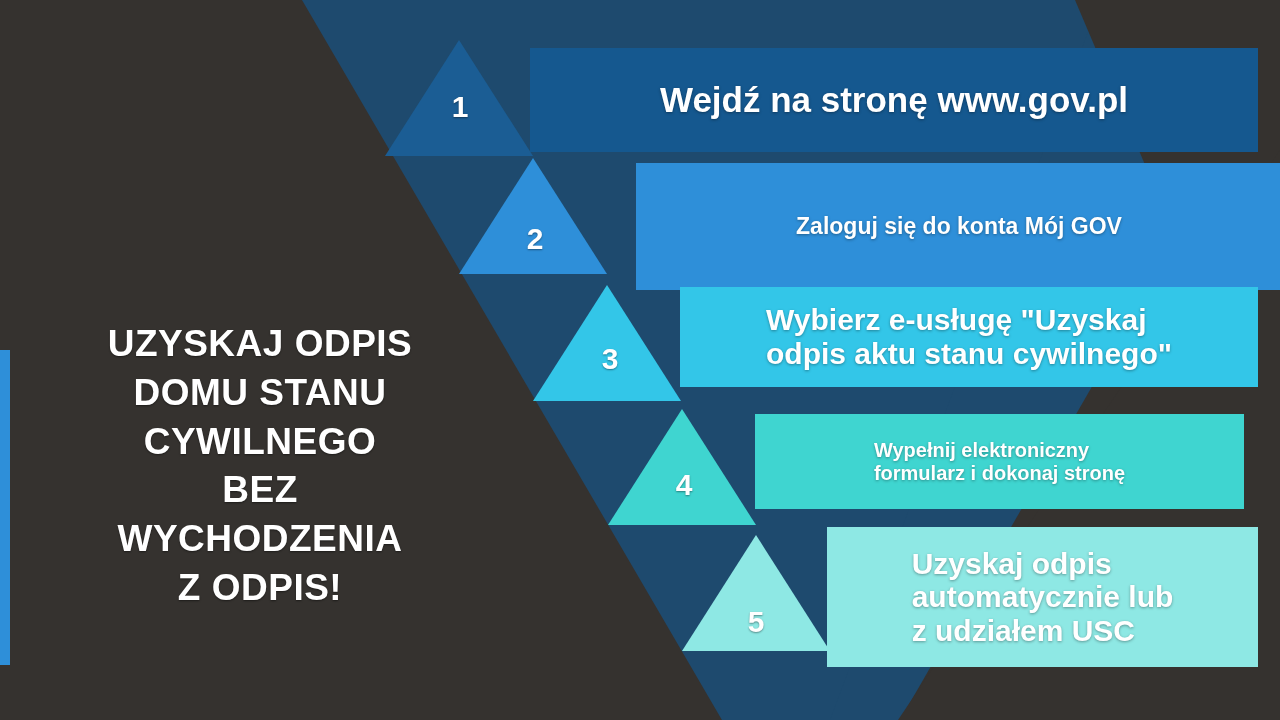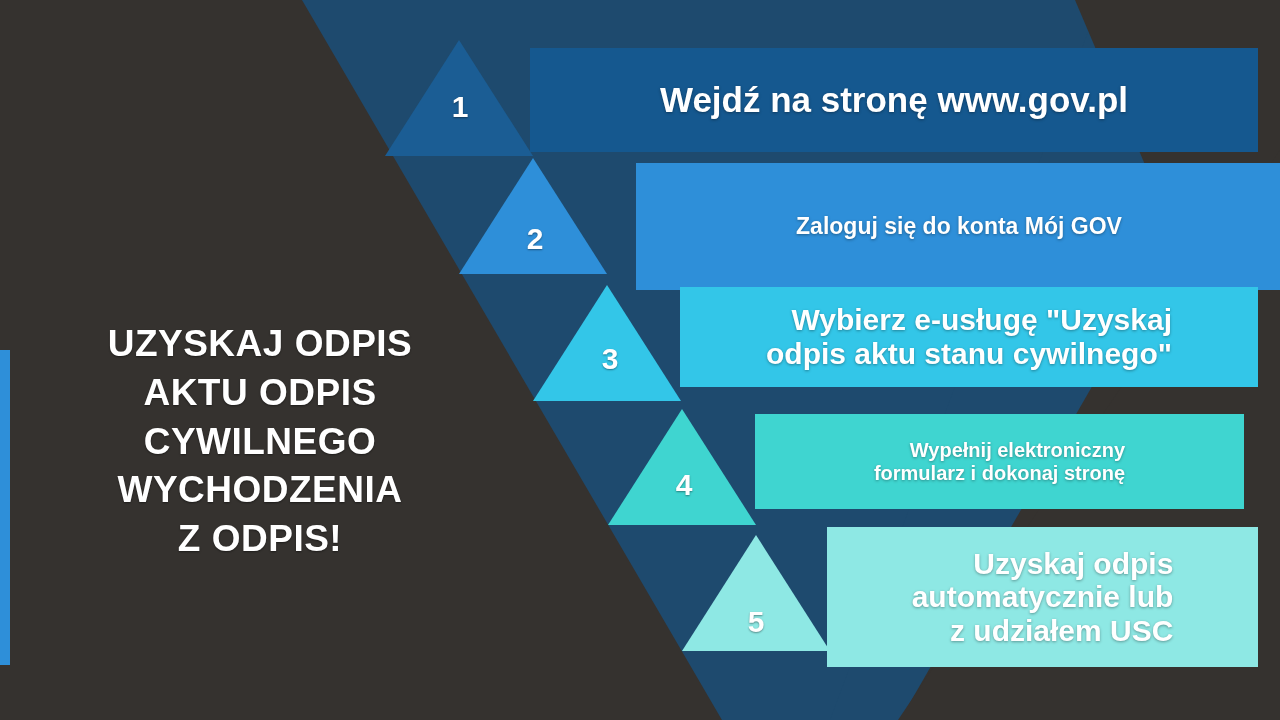--- a/index.html
+++ b/index.html
@@ -37,21 +37,21 @@
   .tri{position:absolute;width:0;height:0;border-style:solid;border-width:0 74px 116px 74px;border-color:transparent transparent #1b5d94 transparent;}
   .tri-num{
     position:absolute;color:#ffffff;font-weight:bold;font-size:30px;
     text-shadow:0 1px 2px rgba(0,0,0,.4);
     width:40px;text-align:center;
   }
   .box{
     position:absolute;
     display:flex;align-items:center;justify-content:center;
     color:#ffffff;font-weight:bold;
-    text-align:right;
+    text-align:left;
     line-height:1.12;
     text-shadow:0 1px 3px rgba(0,0,0,.35);
     box-sizing:border-box;
     padding:4px 12px;
   }
   .box .ln{display:block;white-space:nowrap;}
 </style>
 </head>
 <body>
 
@@ -66,22 +66,23 @@
 
     <polygon points="0,0 302,0 722,720 0,720" fill="#35322f"></polygon>
 
     <polygon points="1280,150 1280,720 898,720" fill="#35322f"></polygon>
   </svg>
 
   <div class="left-accent"></div>
 
   <div class="headline">
     <span class="hl">UZYSKAJ ODPIS</span>
-    <span class="hl">AKTU ODPIS</span>
+    <span class="hl">DOMU STANU</span>
     <span class="hl">CYWILNEGO</span>
+    <span class="hl">BEZ</span>
     <span class="hl">WYCHODZENIA</span>
     <span class="hl">Z ODPIS!</span>
   </div>
 
   <div class="step">
     <div class="tri" style="left:385px;top:40px;border-color:transparent transparent #1b5d94 transparent;"></div>
     <div class="tri-num" style="left:440px;top:90px;">1</div>
     <div class="box" style="left:530px;top:48px;width:728px;height:104px;background:#15588f;font-size:35px;">
       <div>
         <span class="ln">Wejdź na stronę www.gov.pl</span>

